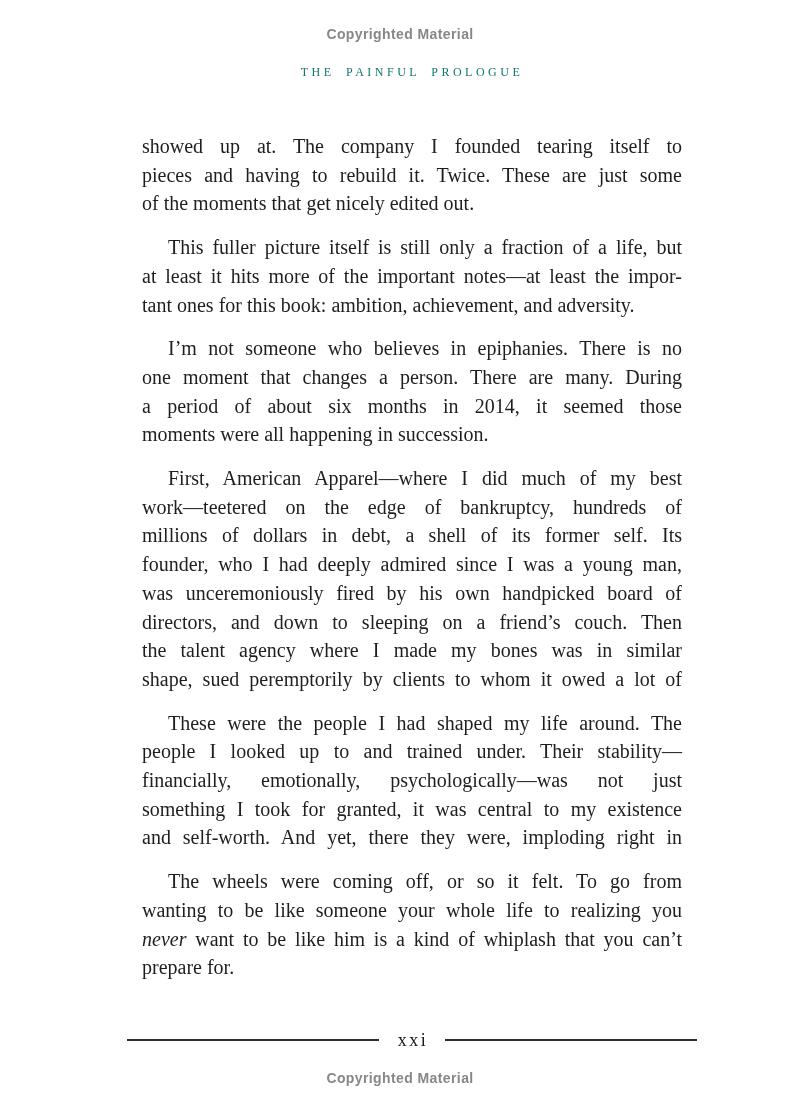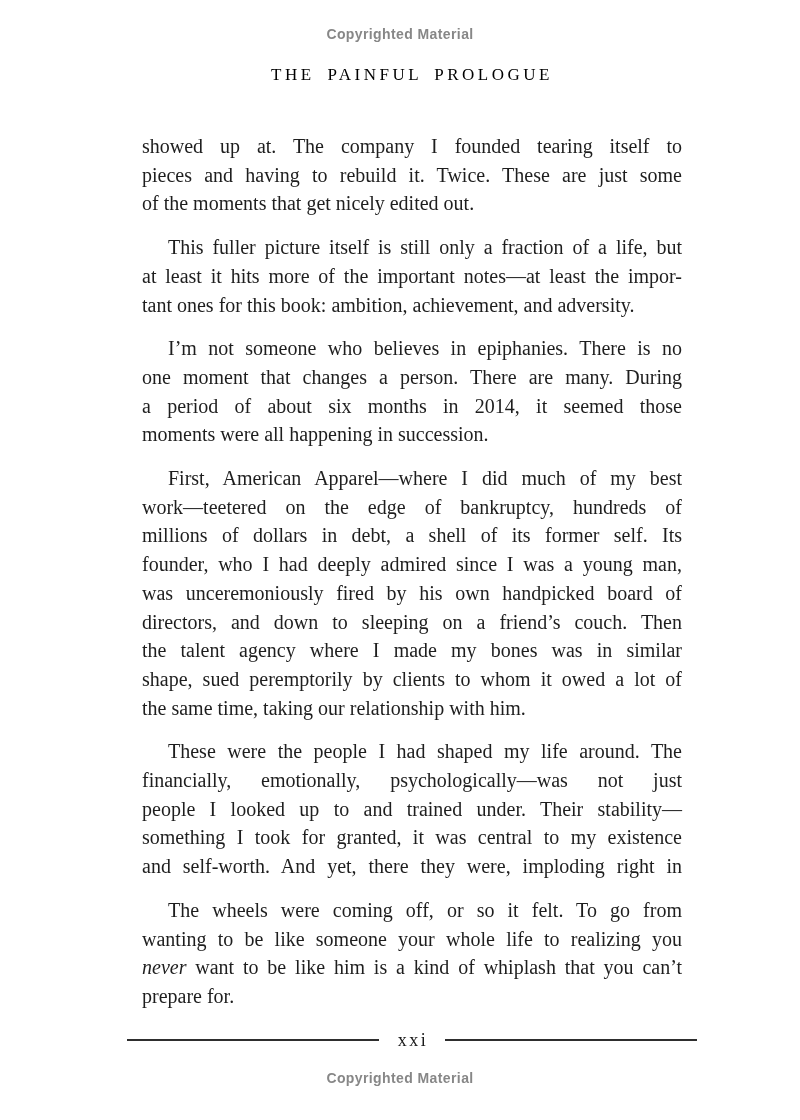--- a/index.html
+++ b/index.html
@@ -28,24 +28,24 @@
     color: #878787;
   }
   .copyright.top { top: 26px; }
   .copyright.bottom { top: 1070px; }
   .chapter-title {
     position: absolute;
     top: 65px;
     left: 127px;
     width: 570px;
     text-align: center;
-    font-size: 17px;
+    font-size: 12px;
     letter-spacing: 3.5px;
     word-spacing: 5px;
-    color: #000000;
+    color: #0f766e;
     white-space: nowrap;
   }
   .body-text {
     position: absolute;
     top: 117px;
     left: 127px;
     width: 570px;
     font-size: 20px;
     line-height: 28.7px;
     color: #1e1e1e;
@@ -111,26 +111,25 @@
       </div>
       <div class="para indent">
         <div class="line">First, American Apparel—where I did much of my best</div>
         <div class="line">work—teetered on the edge of bankruptcy, hundreds of</div>
         <div class="line">millions of dollars in debt, a shell of its former self. Its</div>
         <div class="line">founder, who I had deeply admired since I was a young man,</div>
         <div class="line">was unceremoniously fired by his own handpicked board of</div>
         <div class="line">directors, and down to sleeping on a friend’s couch. Then</div>
         <div class="line">the talent agency where I made my bones was in similar</div>
         <div class="line">shape, sued peremptorily by clients to whom it owed a lot of</div>
-        <div class="line last">the same time, taking our relationship with him.</div>
       </div>
       <div class="para indent">
         <div class="line">These were the people I had shaped my life around. The</div>
+        <div class="line">people I looked up to and trained under. Their stability—</div>
         <div class="line">financially, emotionally, psychologically—was not just</div>
-        <div class="line">people I looked up to and trained under. Their stability—</div>
         <div class="line">something I took for granted, it was central to my existence</div>
         <div class="line">and self-worth. And yet, there they were, imploding right in</div>
       </div>
       <div class="para indent">
         <div class="line">The wheels were coming off, or so it felt. To go from</div>
         <div class="line">wanting to be like someone your whole life to realizing you</div>
         <div class="line"><span class="it">never</span><span> want to be like him is a kind of whiplash that you can’t</span></div>
         <div class="line last">prepare for.</div>
       </div>
     </div>

